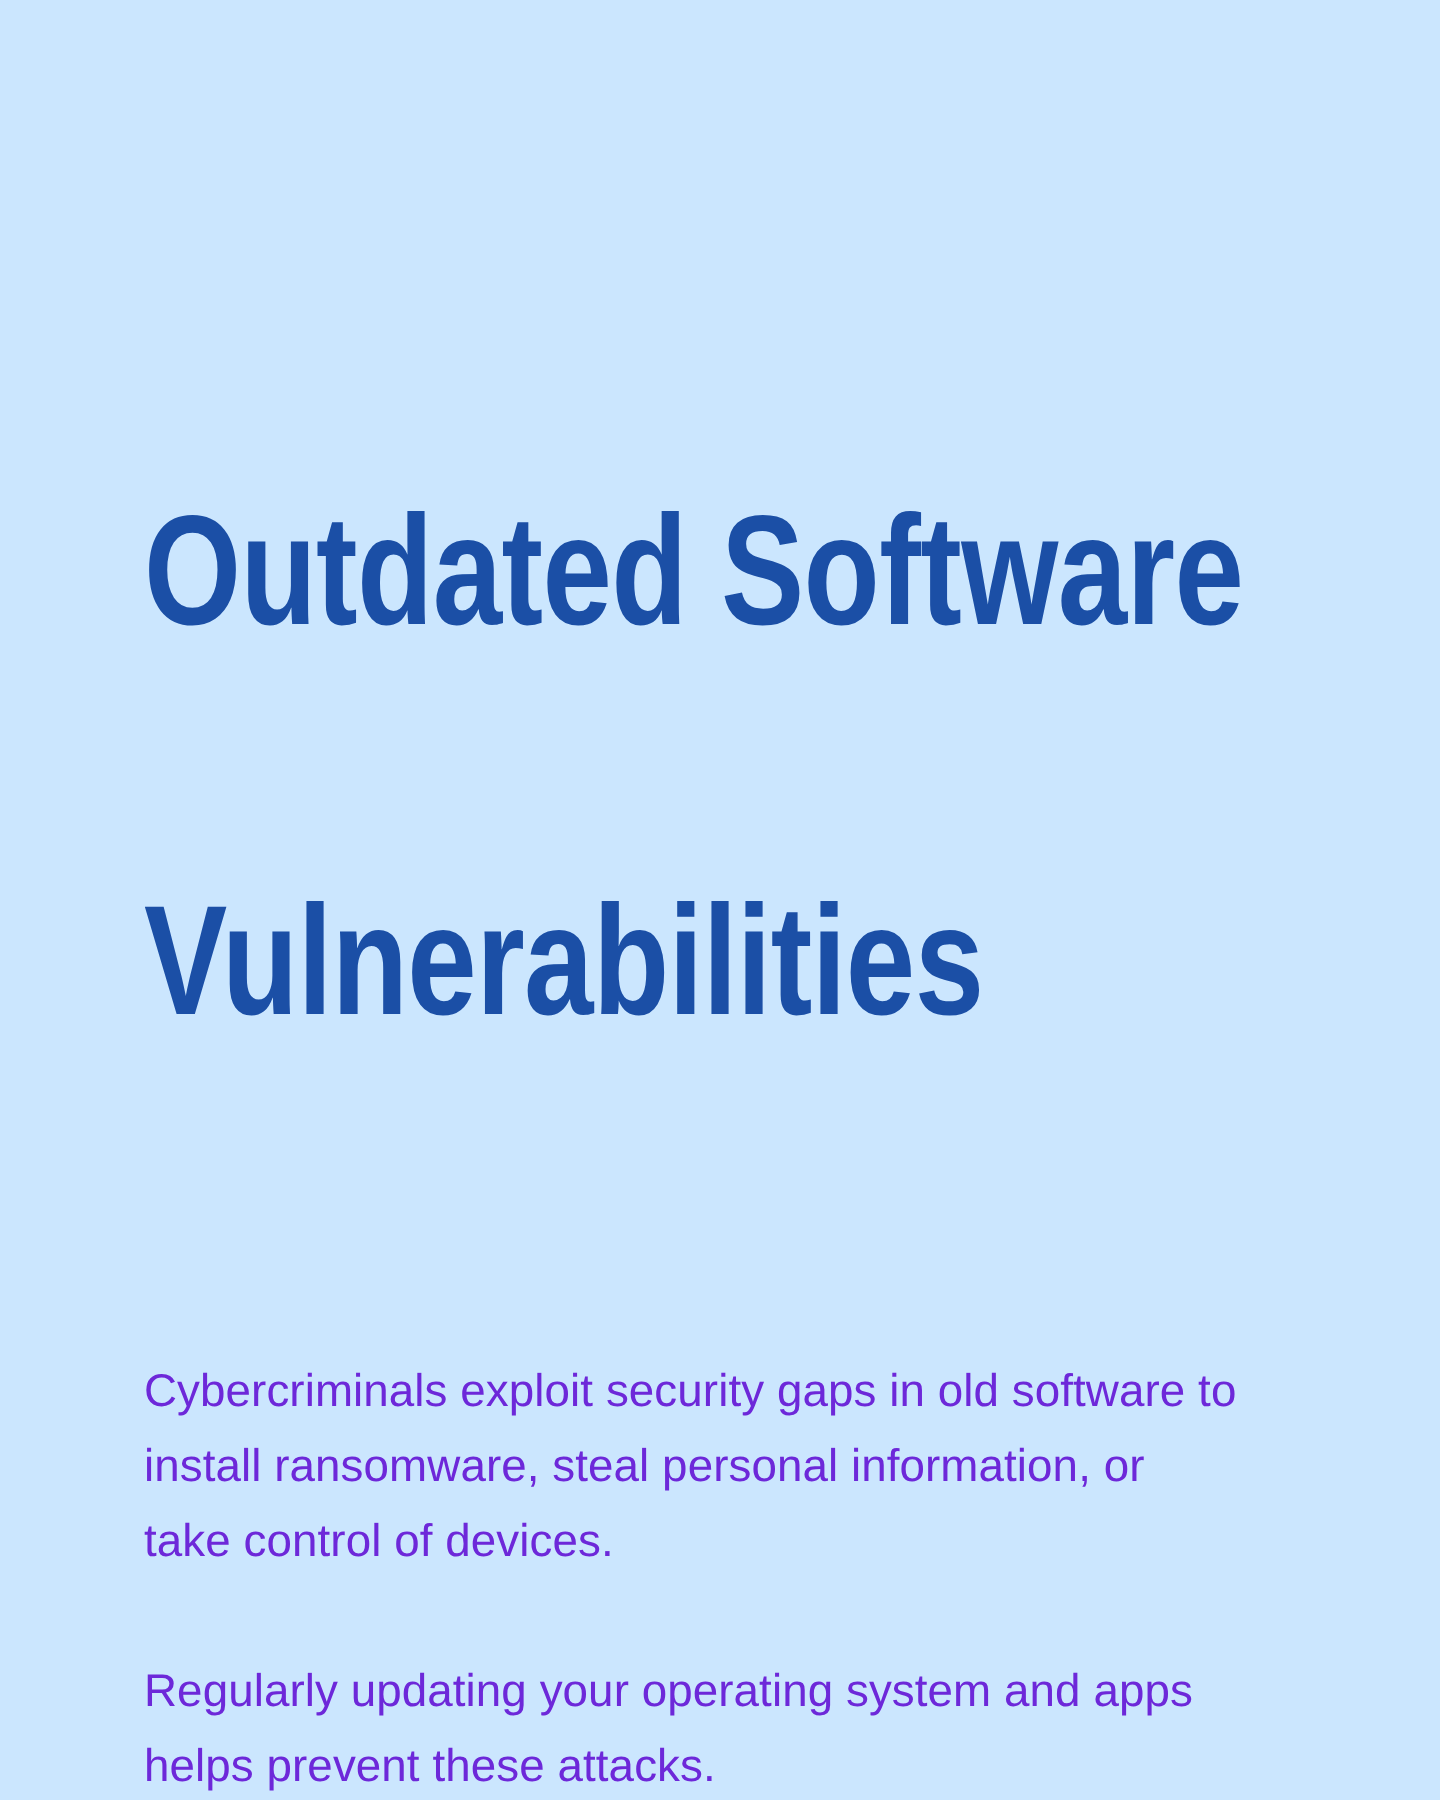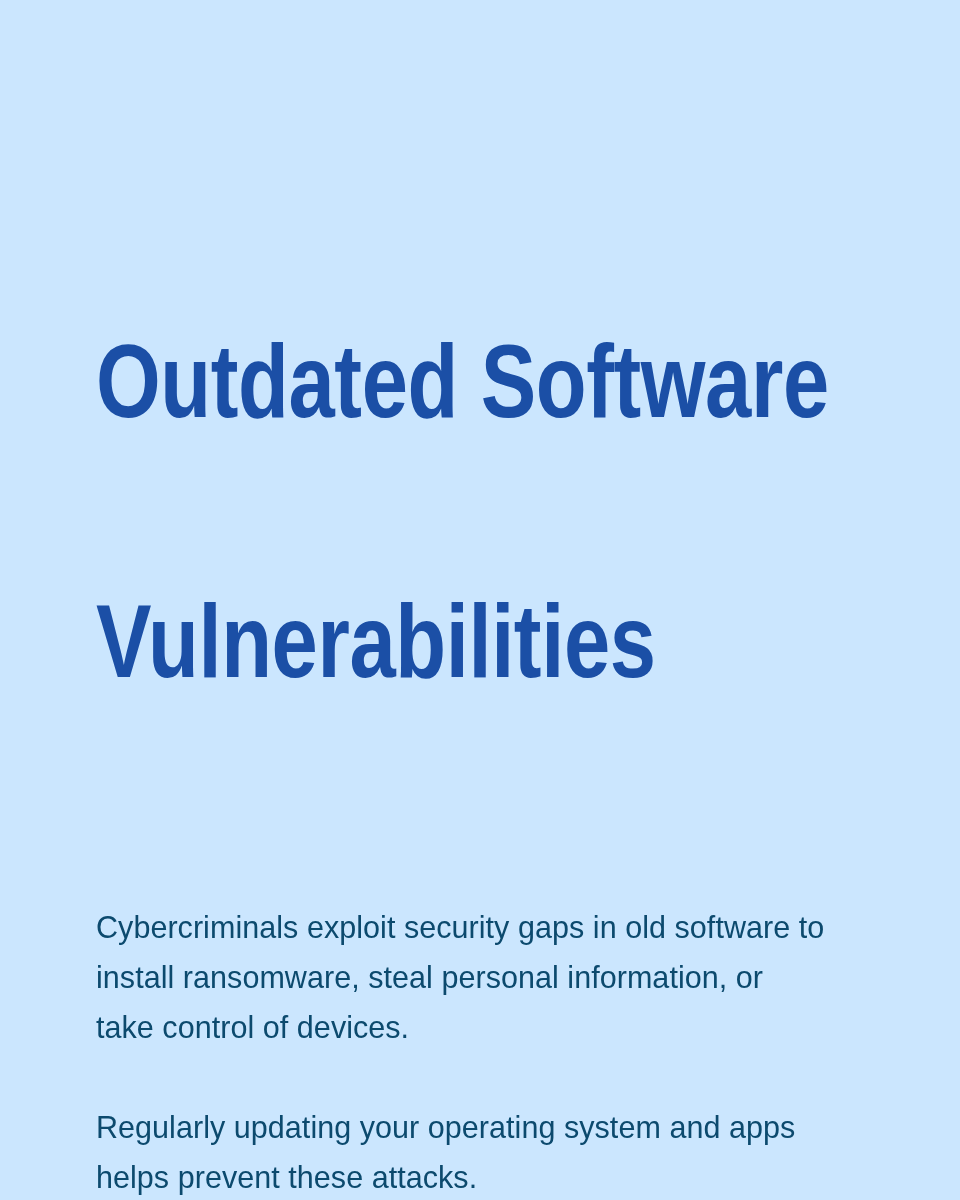--- a/index.html
+++ b/index.html
@@ -55,21 +55,21 @@
 
   
   .body-copy {
     margin: 0;
     padding-top: 66px;
     color: #1a4d9c;
   }
 
   .paragraph {
     margin: 0;
-    color: #0c4a6e;
+    color: #6d28d9;
     font-family: "Liberation Sans", "DejaVu Sans", sans-serif;
     font-weight: 400;
     font-size: 30.5px;
     line-height: 50px;
     letter-spacing: 0.05px;
     max-width: 730px;
   }
 
   .paragraph + .paragraph {
     margin-top: 50px;

